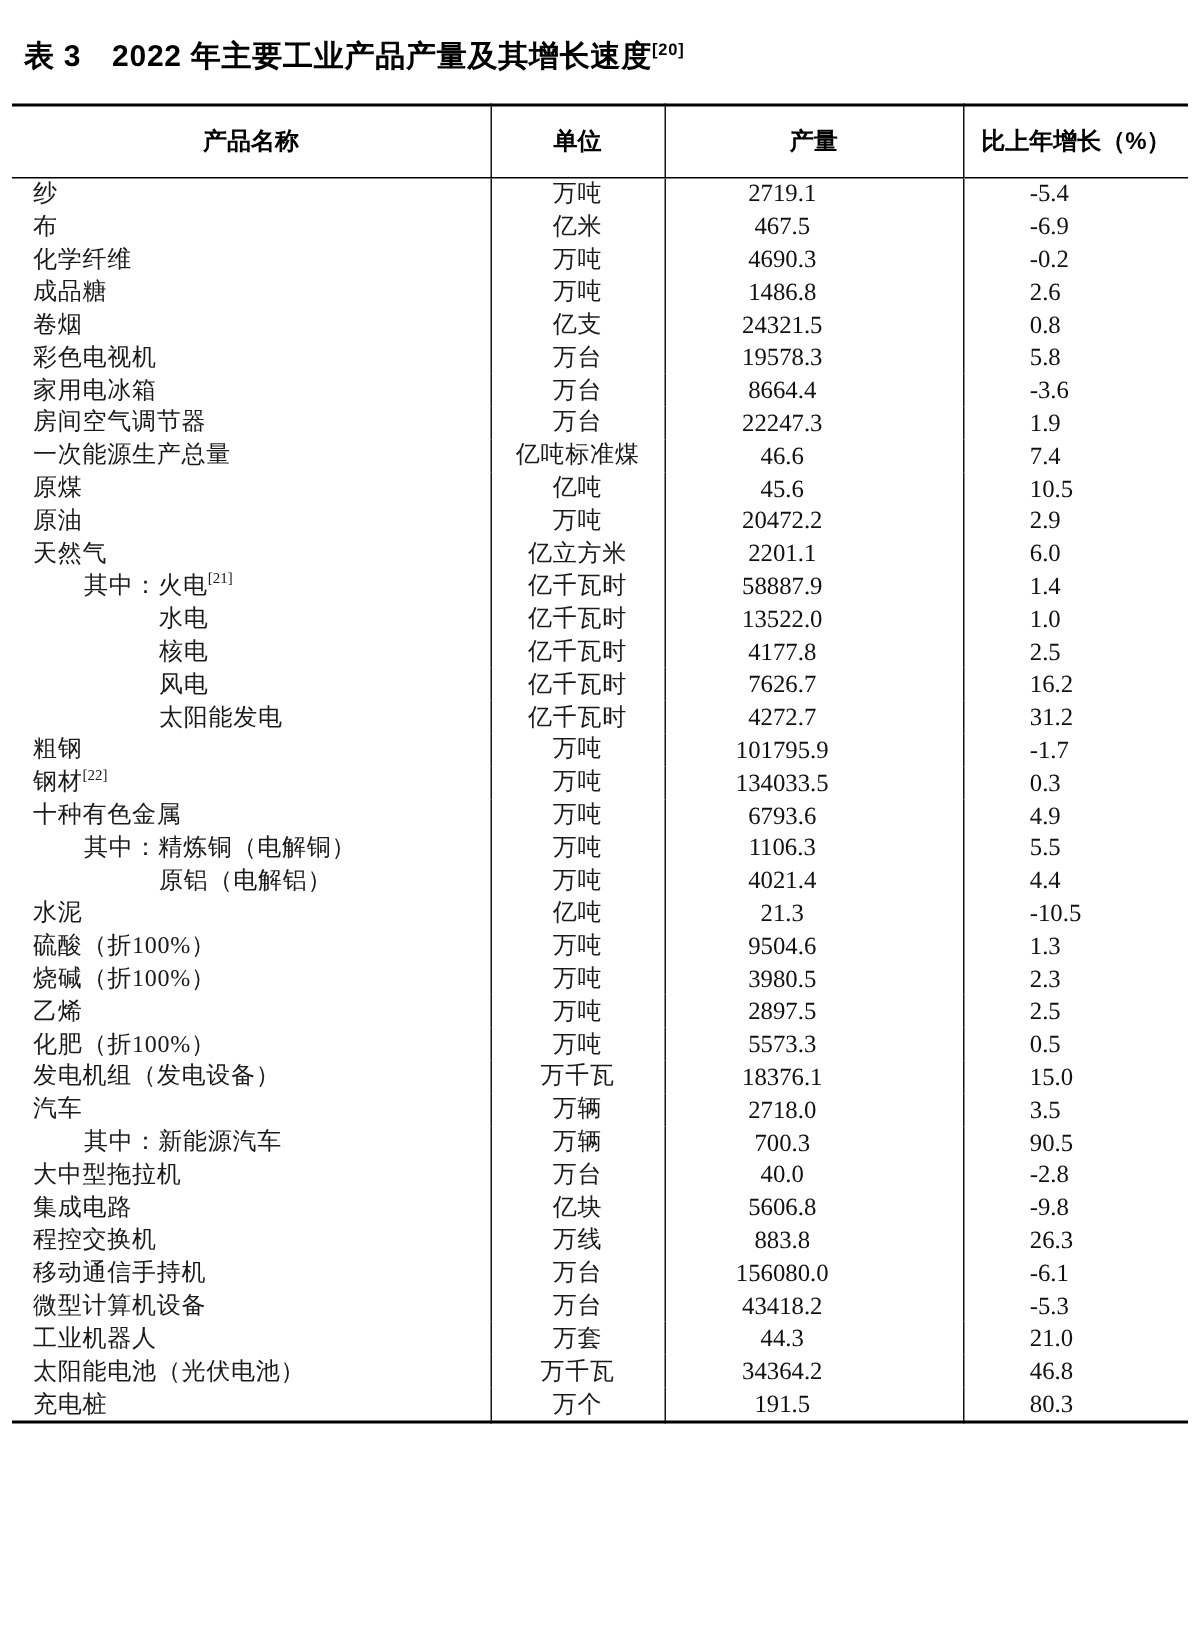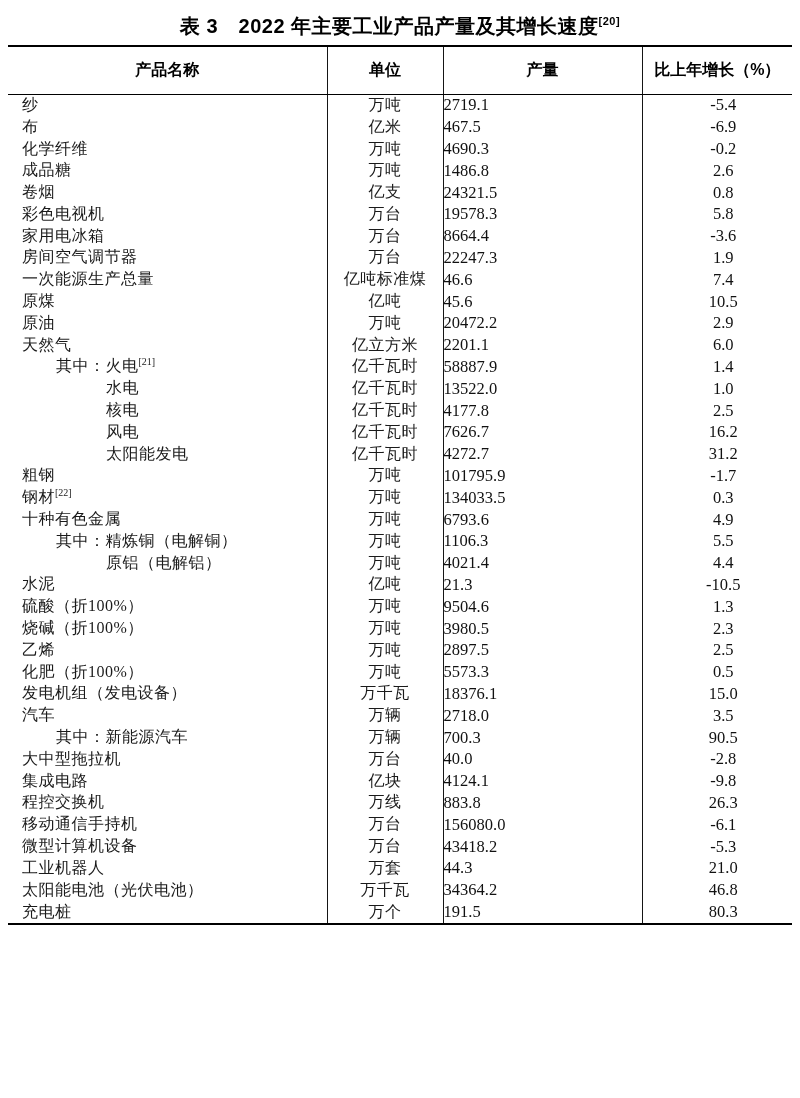--- a/index.html
+++ b/index.html
@@ -12,24 +12,23 @@
     color: #1a1a1a;
     -webkit-font-smoothing: antialiased;
   }
   .page {
     position: relative;
     width: 800px;
     height: 1098px;
     overflow: hidden;
   }
   .title {
-    margin: 4px;
+    margin: 16px;
     padding-top: 9px;
     height: 28px;
-    text-align: center;
     font-family: "Liberation Sans", "DejaVu Sans", sans-serif;
     font-weight: 700;
     font-size: 20px;
     line-height: 26px;
     color: #000000;
     letter-spacing: 0.5px;
   }
   .title sup {
     font-size: 11px;
     font-weight: 700;
@@ -84,25 +83,25 @@
   td.c-unit {
     text-align: center;
     letter-spacing: 0.5px;
   }
   .num {
     font-family: "Liberation Serif", "DejaVu Serif", serif;
     font-size: 16.5px;
     color: #111111;
   }
   td.c-output {
+    text-align: center;
+    padding-right: 42px;
+  }
+  td.c-growth {
     text-align: left;
-    padding-right: 42px;
-  }
-  td.c-growth {
-    text-align: center;
     padding-right: 32px;
     padding-left: 44px;
   }
 </style>
 </head>
 <body>
 
 <div class="page">
 
   <h1 class="title"><span>表 3　2022 年主要工业产品产量及其增长速度</span><sup>[20]</sup></h1>
@@ -305,21 +304,21 @@
   </tr>
         <tr>
     <td class="c-name ind-0"><span class="name-label">大中型拖拉机</span></td>
     <td class="c-unit vline">万台</td>
     <td class="c-output vline num">40.0</td>
     <td class="c-growth vline num">-2.8</td>
   </tr>
         <tr>
     <td class="c-name ind-0"><span class="name-label">集成电路</span></td>
     <td class="c-unit vline">亿块</td>
-    <td class="c-output vline num">4124.1</td>
+    <td class="c-output vline num">5606.8</td>
     <td class="c-growth vline num">-9.8</td>
   </tr>
         <tr>
     <td class="c-name ind-0"><span class="name-label">程控交换机</span></td>
     <td class="c-unit vline">万线</td>
     <td class="c-output vline num">883.8</td>
     <td class="c-growth vline num">26.3</td>
   </tr>
         <tr>
     <td class="c-name ind-0"><span class="name-label">移动通信手持机</span></td>

